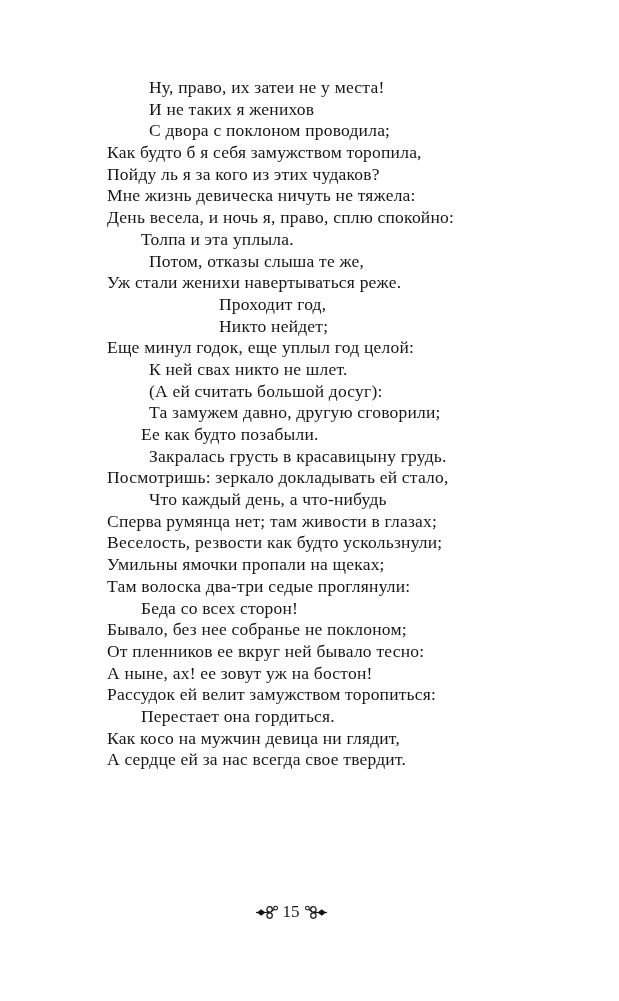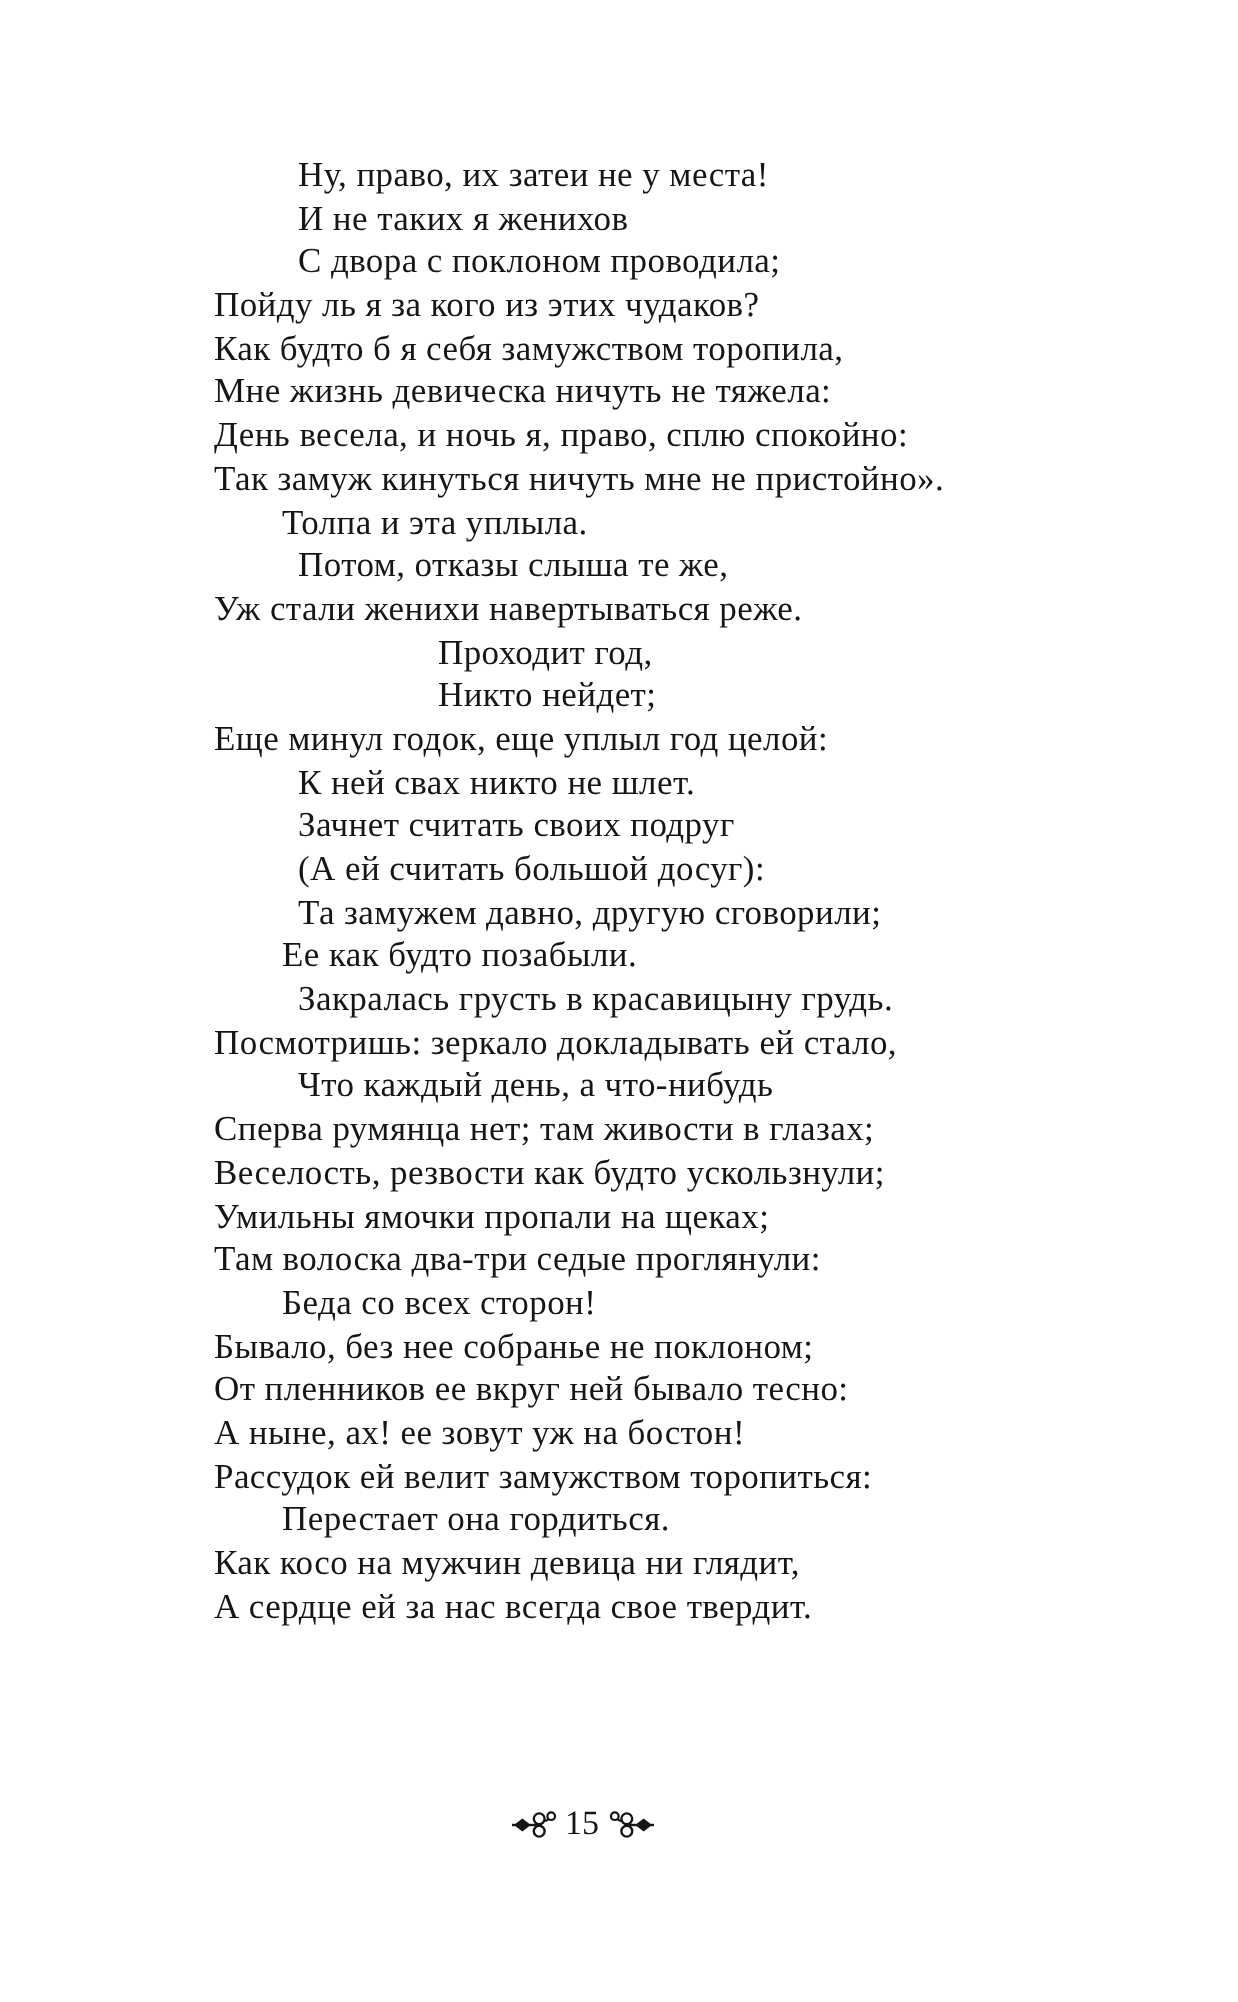--- a/index.html
+++ b/index.html
@@ -51,33 +51,31 @@
 </style>
 </head>
 <body>
 
 <div class="page">
 
   <div class="poem">
       <div class="line indent-1">Ну, право, их затеи не у места!</div>
       <div class="line indent-1">И не таких я женихов</div>
       <div class="line indent-1">С двора с поклоном проводила;</div>
+      <div class="line indent-0">Как будто б я себя замужством торопила,</div>
       <div class="line indent-0">Пойду ль я за кого из этих чудаков?</div>
-      <div class="line indent-0">Как будто б я себя замужством торопила,</div>
       <div class="line indent-0">Мне жизнь девическа ничуть не тяжела:</div>
       <div class="line indent-0">День весела, и ночь я, право, сплю спокойно:</div>
-      <div class="line indent-0">Так замуж кинуться ничуть мне не пристойно».</div>
       <div class="line indent-2">Толпа и эта уплыла.</div>
       <div class="line indent-1">Потом, отказы слыша те же,</div>
       <div class="line indent-0">Уж стали женихи навертываться реже.</div>
       <div class="line indent-3">Проходит год,</div>
       <div class="line indent-3">Никто нейдет;</div>
       <div class="line indent-0">Еще минул годок, еще уплыл год целой:</div>
       <div class="line indent-1">К ней свах никто не шлет.</div>
-      <div class="line indent-1">Зачнет считать своих подруг</div>
       <div class="line indent-1">(А ей считать большой досуг):</div>
       <div class="line indent-1">Та замужем давно, другую сговорили;</div>
       <div class="line indent-2">Ее как будто позабыли.</div>
       <div class="line indent-1">Закралась грусть в красавицыну грудь.</div>
       <div class="line indent-0">Посмотришь: зеркало докладывать ей стало,</div>
       <div class="line indent-1">Что каждый день, а что-нибудь</div>
       <div class="line indent-0">Сперва румянца нет; там живости в глазах;</div>
       <div class="line indent-0">Веселость, резвости как будто ускользнули;</div>
       <div class="line indent-0">Умильны ямочки пропали на щеках;</div>
       <div class="line indent-0">Там волоска два-три седые проглянули:</div>

